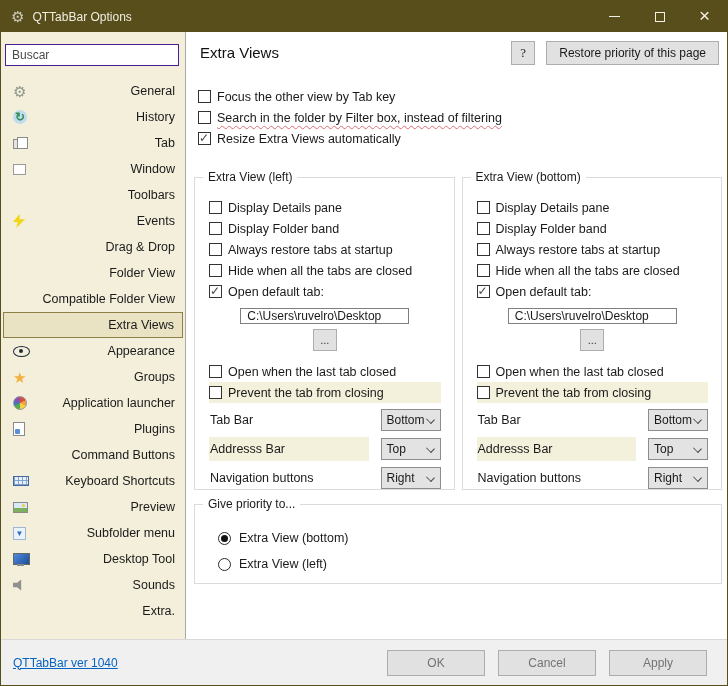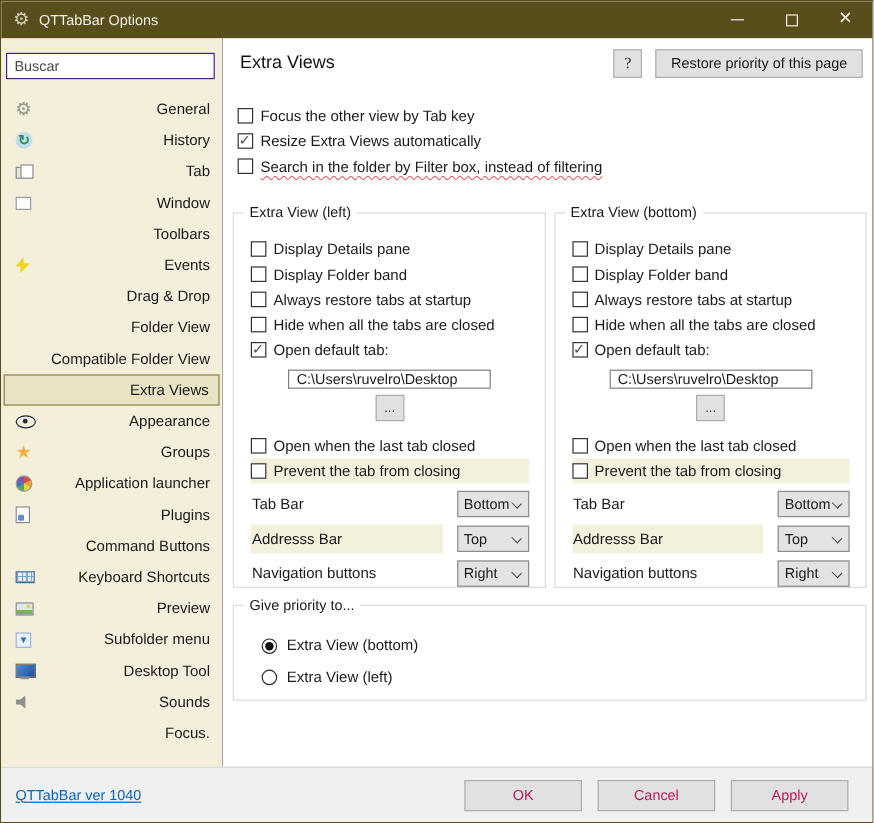--- a/index.html
+++ b/index.html
@@ -103,21 +103,21 @@
   .chev { width:8px; height:8px; position:relative; flex:none; }
   .chev::after { content:""; position:absolute; top:0; left:0; width:6px; height:6px; border-right:1.5px solid #444; border-bottom:1.5px solid #444; transform:rotate(45deg) scale(1,0.8); }
 
   .priority { margin:14px 5px 0 8px; height:80px; padding:20px 0 0 23px; }
   .radio-row { height:26px; display:flex; align-items:center; gap:8px; font-size:12.5px; width:fit-content; }
 
   
   .footer { height:46px; flex:none; background:#F0F0F0; border-top:1px solid #D9D9D9; display:flex; align-items:center; padding:0 20px 0 12px; }
   .version-link { color:#0563C1; font-size:12px; text-decoration:underline; }
   .footer-btns { margin-left:auto; display:flex; gap:13px; }
-  .btn { min-width:98px; height:26px; background:#E1E1E1; border:1px solid #ADADAD; font:12px "Liberation Sans", sans-serif; color:#be185d; }
+  .btn { min-width:98px; height:26px; background:#E1E1E1; border:1px solid #ADADAD; font:12px "Liberation Sans", sans-serif; color:#737373; }
 </style>
 </head>
 <body>
 
 <div class="window">
 
   <div class="titlebar">
     <span class="app-icon">⚙</span>
     <span class="win-title">QTTabBar Options</span>
     <div class="win-controls">
@@ -241,44 +241,44 @@
           <span class="lbl">Desktop Tool</span>
         </div>
         <div class="side-item">
           <span class="ic">
               <span class="ic-speaker"></span>
             </span>
           <span class="lbl">Sounds</span>
         </div>
         <div class="side-item">
           <span class="ic"></span>
-          <span class="lbl">Focus.</span>
+          <span class="lbl">Extra.</span>
         </div>
       </nav>
     </div>
 
     <div class="main">
       <div class="main-header">
         <h1 class="page-title">Extra Views</h1>
         <button class="help-btn">?</button>
         <button class="restore-btn">Restore priority of this page</button>
       </div>
 
       <div class="top-checks">
         <div class="chk-row">
           <span class="cb"></span>
           <span>Focus the other view by Tab key</span>
         </div>
         <div class="chk-row">
+          <span class="cb"></span>
+          <span class="squiggle">Search in the folder by Filter box, instead of filtering</span>
+        </div>
+        <div class="chk-row">
           <span class="cb checked"></span>
           <span>Resize Extra Views automatically</span>
-        </div>
-        <div class="chk-row">
-          <span class="cb"></span>
-          <span class="squiggle">Search in the folder by Filter box, instead of filtering</span>
         </div>
       </div>
 
       <div class="groups-row">
 
         <div class="groupbox ev-box">
           <span class="gb-title">Extra View (left)</span>
           <div class="gcheck">
             <span class="cb"></span>
             <span>Display Details pane</span>

